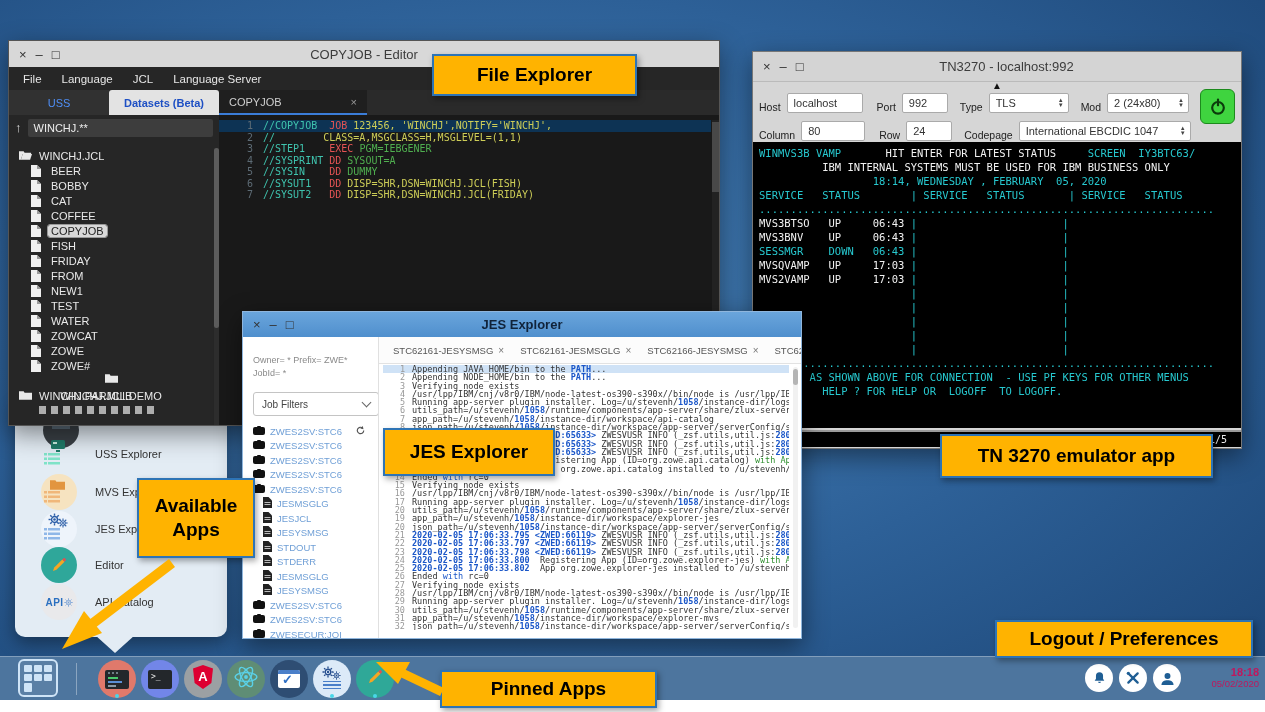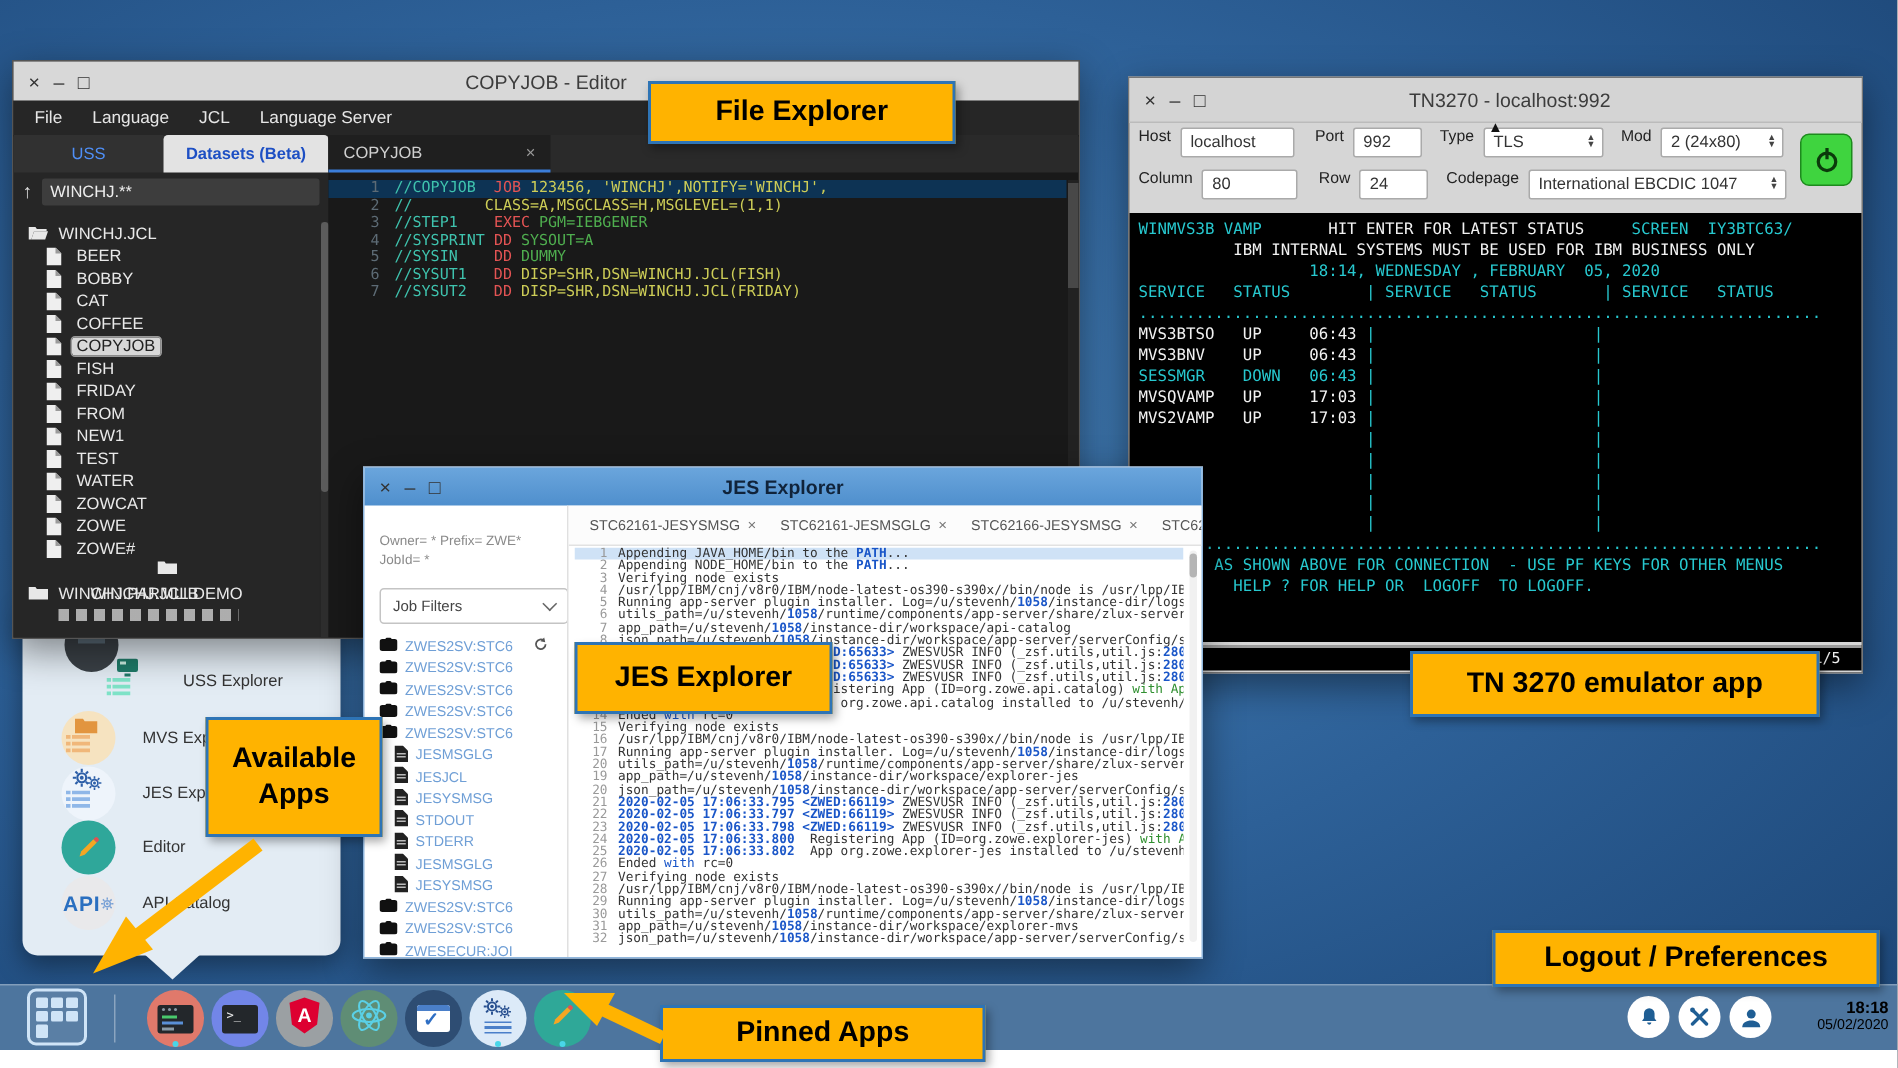--- a/index.html
+++ b/index.html
@@ -45,21 +45,21 @@
   .jcl-nm{color:#3fc3ae}.jcl-op{color:#e45454}.jcl-pr{color:#cdcd57}.jcl-vl{color:#4fae4f}.jcl-pl{color:#bbb}
   .edit-sb{position:absolute;right:0;top:30px;bottom:0;width:7px;background:#222;}
   .edit-sb .thumb{position:absolute;top:2px;height:70px;width:7px;background:#484848;}
 
   
   #tn{left:752px;top:51px;width:488px;height:396px;background:#d6d6d6;z-index:10;border:1px solid #777;}
   #tn .titlebar{height:29px;background:#d4d4d4;display:flex;align-items:center;padding:0 10px;position:relative;border-bottom:1px solid #bbb;}
   #tn .title{position:absolute;left:0;right:16px;text-align:center;font-size:13px;color:#3c3c3c;padding-left:35px;}
   #tn .collapse{position:absolute;left:50%;top:28px;transform:translateX(-50%);font-size:10px;color:#111;z-index:3;}
   #tn .form{height:61px;padding:3px 6px 0 6px;box-sizing:border-box;}
-  .frow{display:flex;align-items:flex-start;height:28px;gap:6px;}
+  .frow{display:flex;align-items:flex-end;height:28px;gap:6px;}
   .flabel{font-size:10.5px;color:#222;flex:none;}
   .finput{background:#fff;border:1px solid #aaa;border-radius:2px;font-size:11px;color:#333;padding:2px 6px;height:14px;line-height:14px;}
   .fselect{background:#fff;border:1px solid #aaa;border-radius:2px;font-size:11px;color:#333;padding:2px 4px 2px 6px;height:14px;line-height:14px;display:flex;align-items:center;justify-content:space-between;gap:4px;}
   .updown{font-size:6px;color:#444;line-height:5px;display:inline-block;text-align:center;}
   #power{position:absolute;right:6px;top:37px;width:33px;height:33px;background:#3fd43f;border:1px solid #1d8a1d;border-radius:6px;display:flex;align-items:center;justify-content:center;}
   #term{position:absolute;left:0;right:0;top:90px;height:286px;background:#000;overflow:hidden;}
   #term pre{margin:4px 0 0 6px;font-family:"DejaVu Sans Mono",monospace;font-size:10.5px;line-height:14px;}
   .tc{color:#27c8cf}.tw{color:#f2f2f2}
   #tn-status{position:absolute;left:0;right:0;top:378px;height:17px;background:#000;border-top:2px solid #9a9a9a;color:#eee;
      font-family:"DejaVu Sans Mono",monospace;font-size:10px;text-align:right;padding:2px 14px 0 0;box-sizing:border-box;}
@@ -123,21 +123,21 @@
   .vt-ico{width:24px;height:19px;background:#23272b;border-radius:2px;color:#e8e8e8;font-family:"DejaVu Sans Mono",monospace;font-size:8px;padding:2px 0 0 3px;box-sizing:border-box;}
   .win-ico{width:22px;height:18px;background:#fff;border-radius:2px;position:relative;}
   .win-ico .tb{position:absolute;top:0;left:0;right:0;height:4px;background:#4a7fc9;border-radius:2px 2px 0 0;}
   .win-ico .chk{position:absolute;left:4px;top:2px;color:#2f6fc4;font-size:13px;font-weight:bold;}
   .jesico-lines{position:absolute;left:6px;bottom:5px;width:18px;}
   .jesico-lines i{display:block;height:1.5px;background:#4a7fc9;margin-top:2px;}
 
   
   #tray{position:absolute;right:0;top:656px;height:44px;z-index:31;display:flex;align-items:center;}
   .tray-ico{width:28px;height:28px;border-radius:50%;background:#fff;display:flex;align-items:center;justify-content:center;margin-left:6px;}
-  #clock{width:72px;text-align:right;color:#000000;margin:0 6px 0 6px;line-height:12px;}
+  #clock{width:72px;text-align:right;color:#be185d;margin:0 6px 0 6px;line-height:12px;}
   #clock .t{font-size:11px;font-weight:bold;}
   #clock .d{font-size:9.5px;}
 
   #bottomstrip{position:absolute;left:0;top:700px;width:100%;height:12px;background:#fff;z-index:40;}
 
   
   .callout{position:absolute;background:#ffb300;border:2px solid #2e74b5;color:#000;font-weight:bold;font-size:19px;
      display:flex;align-items:center;justify-content:center;text-align:center;z-index:50;box-shadow:2px 3px 6px rgba(0,0,0,.35);box-sizing:border-box;line-height:1.25;}
   #co-file{left:432px;top:54px;width:205px;height:42px;}
   #co-jes{left:383px;top:428px;width:172px;height:48px;}
@@ -154,21 +154,21 @@
   <div class="desktop"></div>
 
   <div id="appmenu">
     <div class="tail"></div>
     <div id="am-partial">
         <div class="d1"></div>
         <div class="d2"></div>
         <div class="d3"></div>
       </div>
     <div id="am-items">
-        <div class="am-item" style="top: 35px; margin-left: 27px;">
+        <div class="am-item" style="top: 35px;">
           <div class="am-icon" style="background: transparent;">
             <div style="position:relative;width:30px;height:30px">
               <div style="position:absolute;left:6px;top:0"><svg width="16" height="13" viewBox="0 0 16 13">
                   <rect x="1" y="0" width="14" height="9" rx="1.5" fill="#1f7a68"></rect>
                   <rect x="3" y="2" width="4" height="2" fill="#cdeee2"></rect>
                   <rect x="6" y="10" width="4" height="2" fill="#1f7a68"></rect>
                 </svg></div>
               <div style="position:absolute;left:0;bottom:0"><svg width="16" height="12" viewBox="0 0 16 12">
                   <g fill="#7fe3c8">
                     <rect x="0" y="0" width="3" height="2.5"></rect>
@@ -252,21 +252,21 @@
           <div class="am-icon" style="background: rgb(47, 167, 154);">
             <svg width="18" height="18" viewBox="0 0 24 24">
               <path d="M4 20l1.6-4.6L16.4 4.6l3 3L8.6 18.4 4 20z" fill="#f5a623"></path>
               <path d="M16.4 4.6l3 3 1.4-1.4c.6-.6.6-1.6 0-2.2l-.8-.8c-.6-.6-1.6-.6-2.2 0z" fill="#e05252"></path>
             </svg>
           </div>
           <span class="am-label">Editor</span>
         </div>
         <div class="am-item" style="top: 183px;">
           <div class="am-icon" style="background: rgb(233, 233, 235);">
-            <span style="font-size:14px;font-weight:bold;color:#2a6fc0;letter-spacing:.5px">API</span>
+            <span style="font-size:10px;font-weight:bold;color:#2a6fc0;letter-spacing:.5px">API</span>
             <svg width="9" height="9" viewBox="0 0 24 24">
               <g stroke="#7aa2d6" stroke-width="2.6">
                 <circle cx="12" cy="12" r="5.5" fill="none"></circle>
                 <line x1="12" y1="1" x2="12" y2="5"></line>
                 <line x1="12" y1="19" x2="12" y2="23"></line>
                 <line x1="1" y1="12" x2="5" y2="12"></line>
                 <line x1="19" y1="12" x2="23" y2="12"></line>
                 <line x1="4.2" y1="4.2" x2="7" y2="7"></line>
                 <line x1="17" y1="17" x2="19.8" y2="19.8"></line>
                 <line x1="19.8" y1="4.2" x2="17" y2="7"></line>

